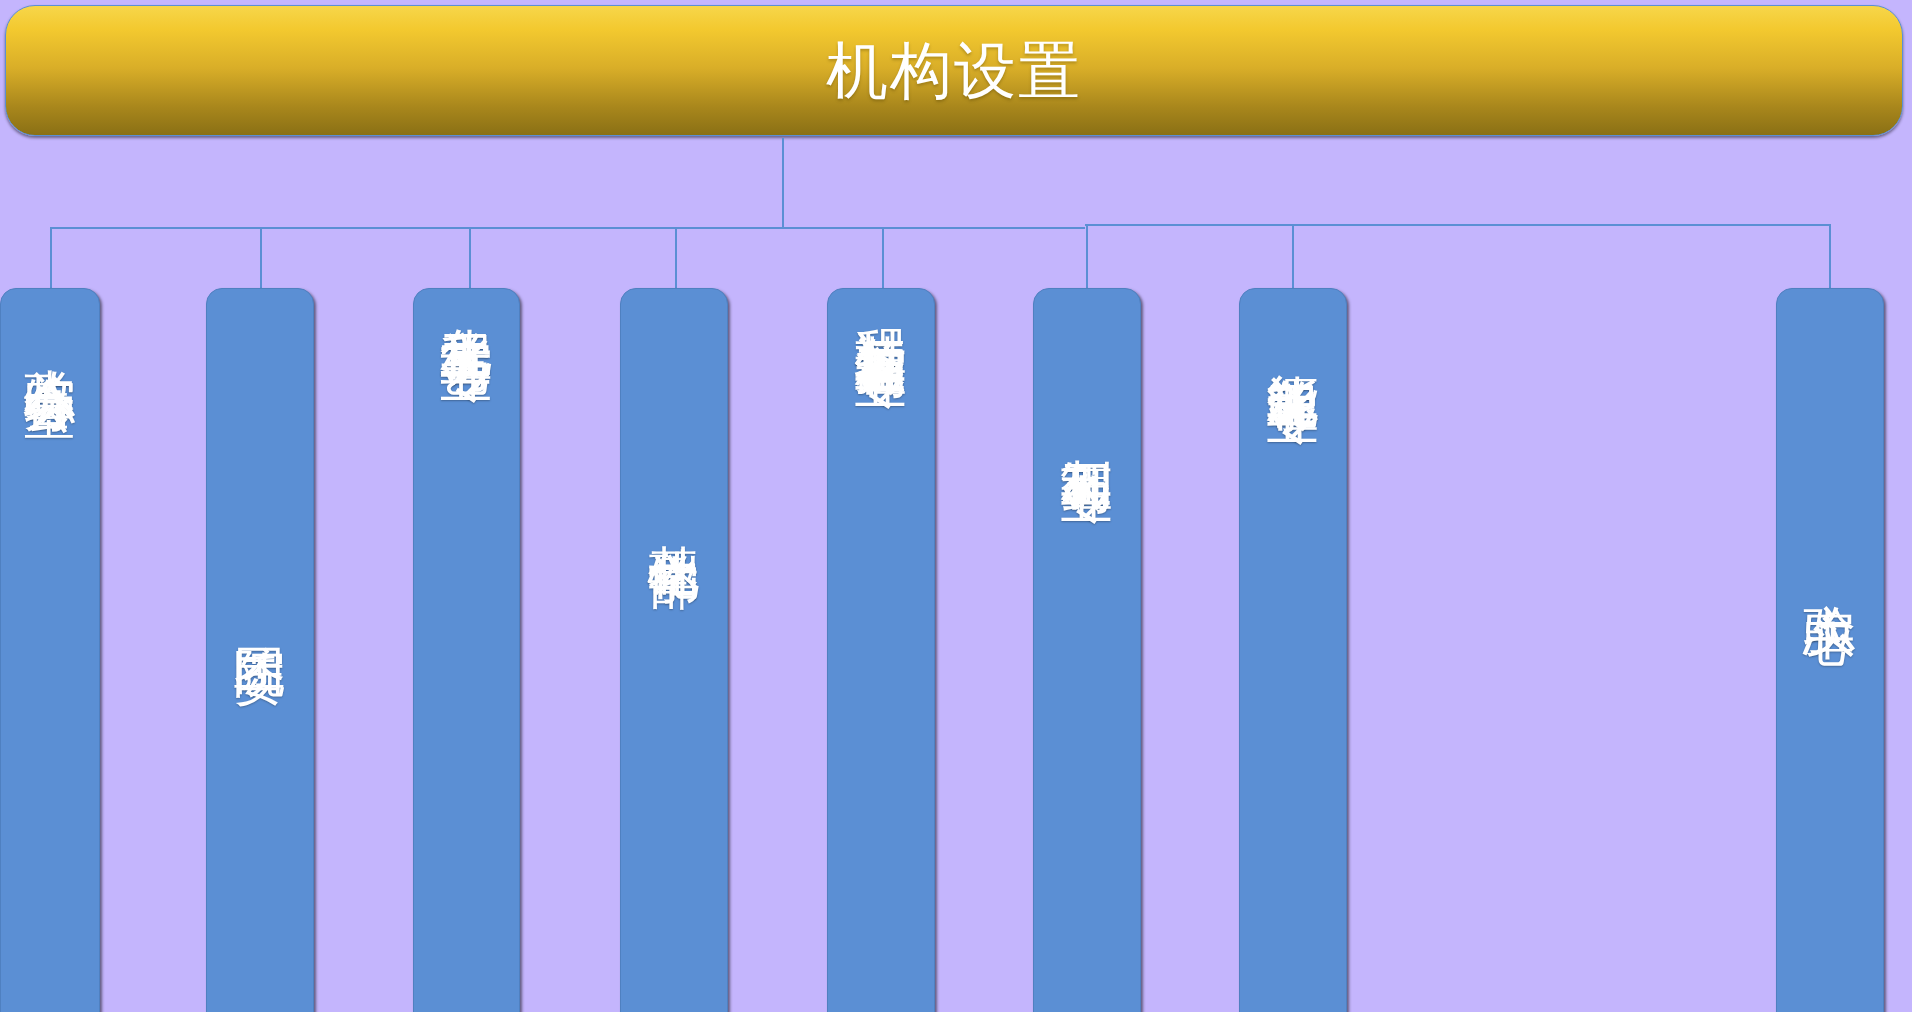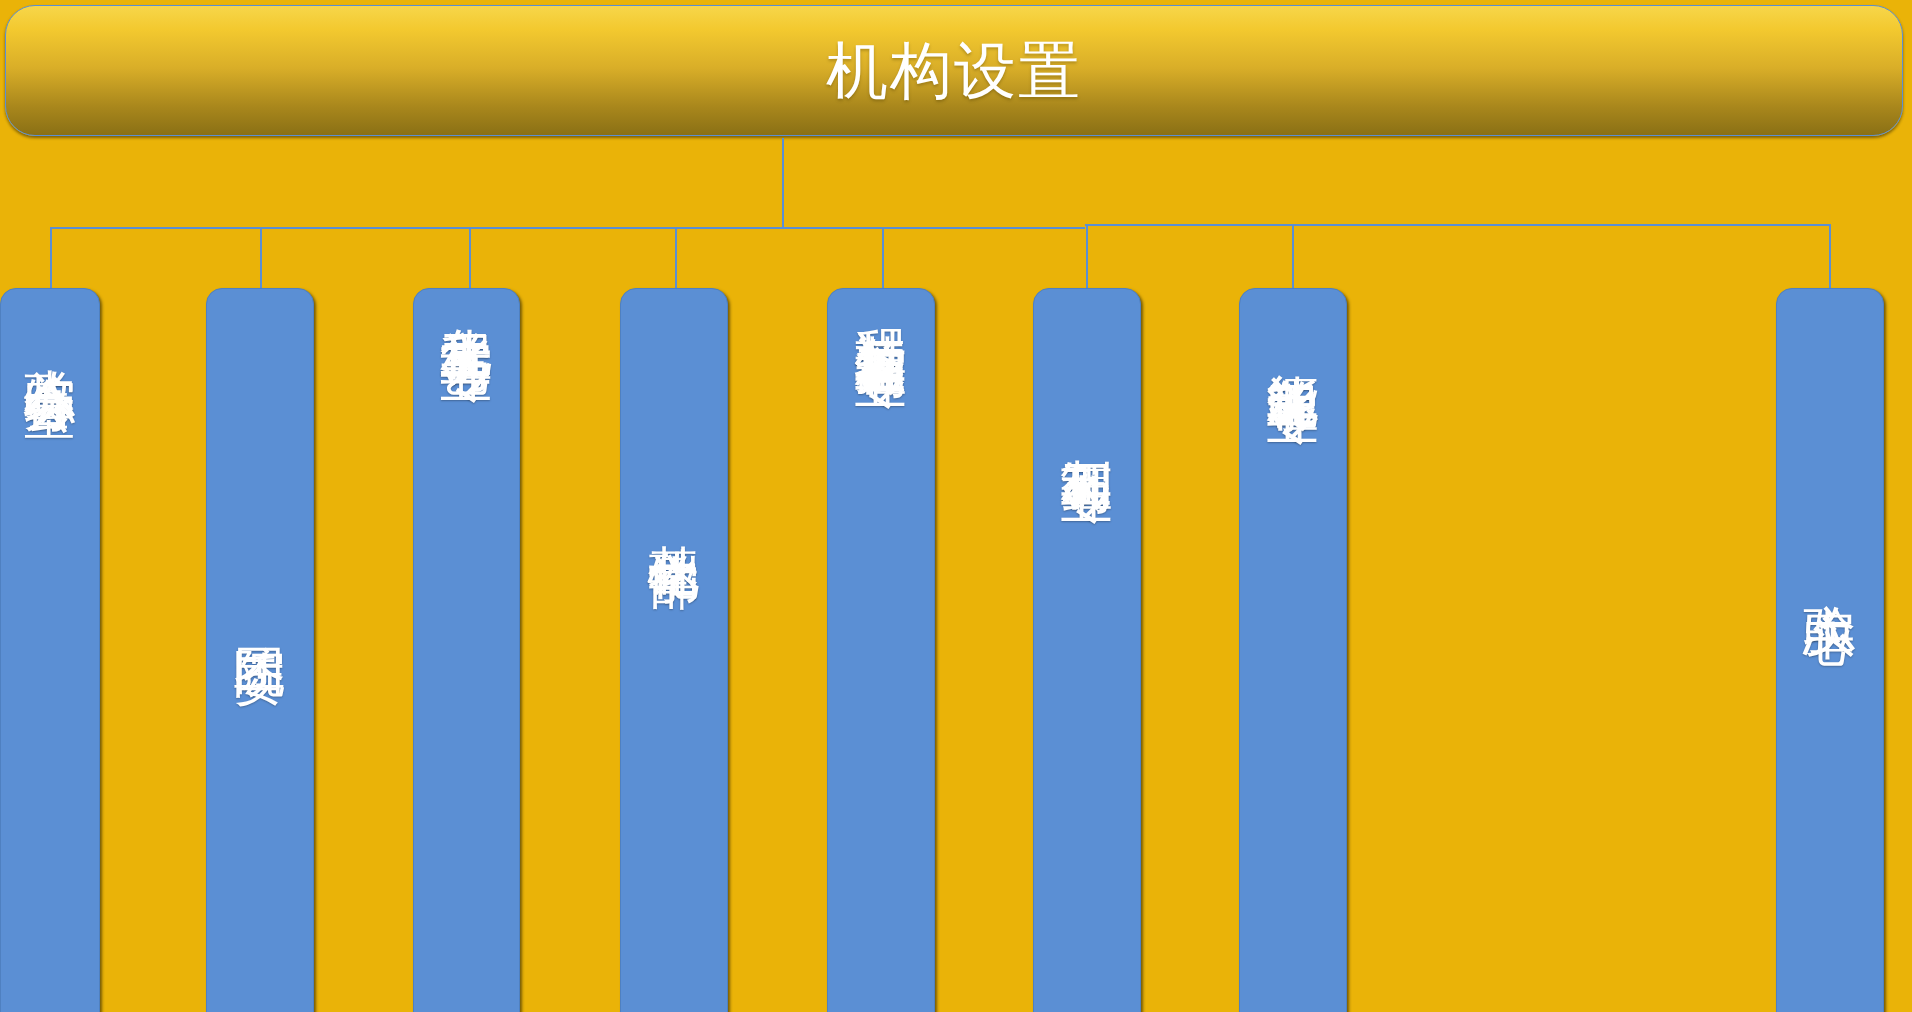--- a/index.html
+++ b/index.html
@@ -12,21 +12,21 @@
     width: 1912px;
     height: 1012px;
     overflow: hidden;
     font-family: "Liberation Sans", "DejaVu Sans", sans-serif;
   }
 
   #org-canvas {
     position: relative;
     width: 1912px;
     height: 1012px;
-    background: #eab308;
+    background: #c4b5fd;
     overflow: hidden;
   }
 
   
   .root-node {
     position: absolute;
     left: 5px;
     top: 5px;
     width: 1898px;
     height: 131px;

